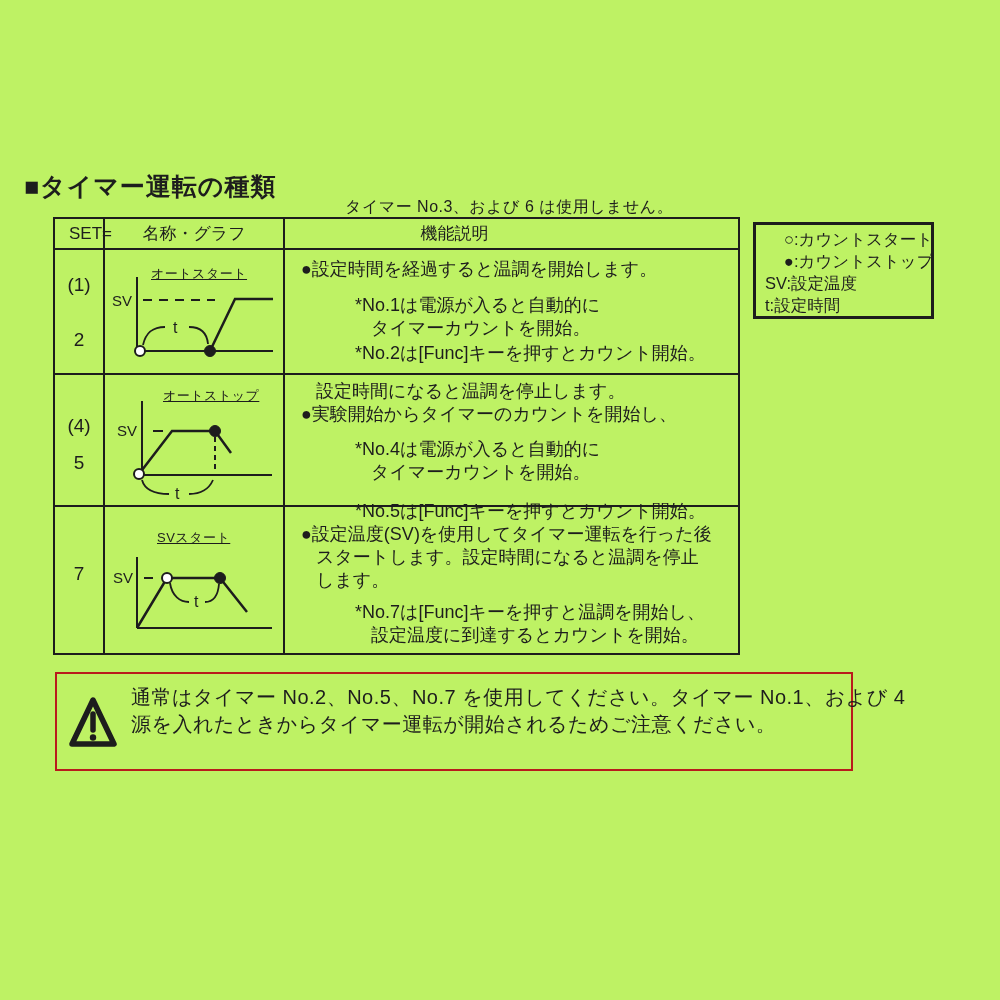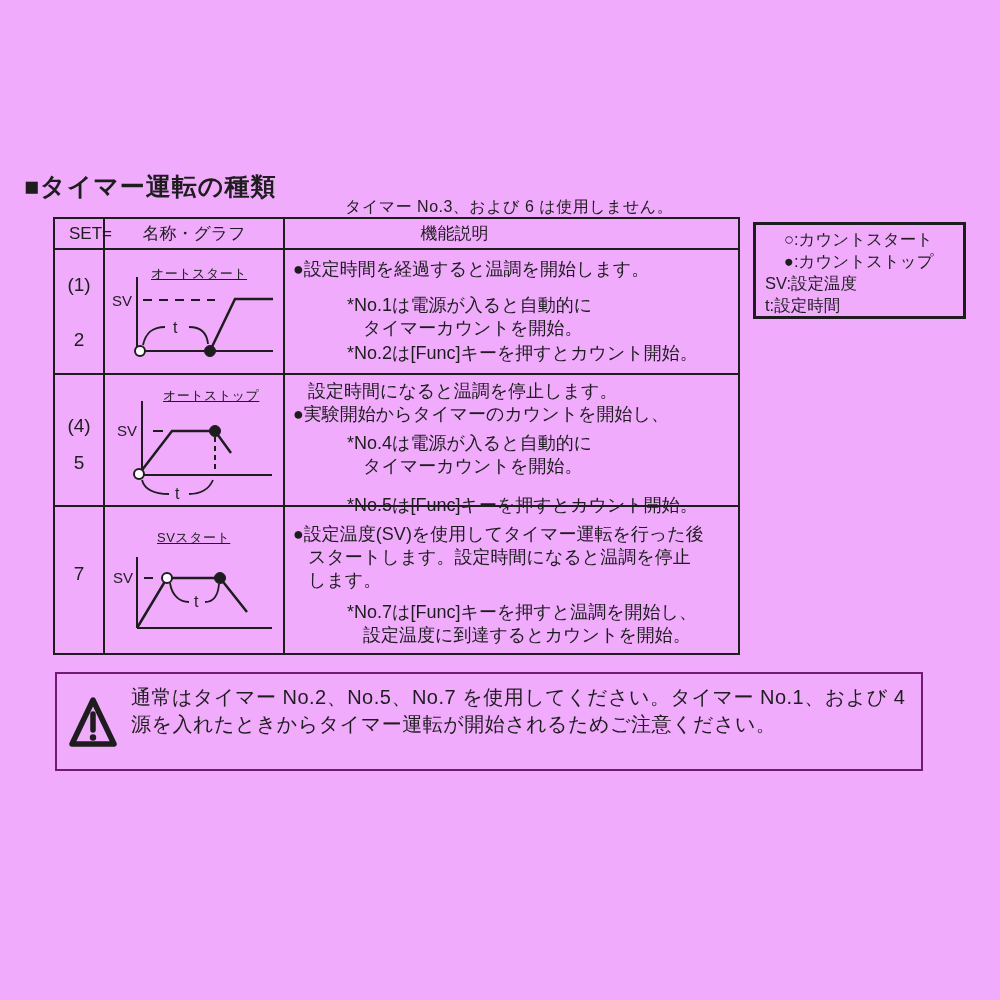--- a/index.html
+++ b/index.html
@@ -1,32 +1,32 @@
 <!DOCTYPE html>
 <html><head>
 <meta charset="utf-8">
 <style>
   html,body { margin:0; padding:0; background:#ffffff; }
   .page {
-    position:relative; width:1000px; height:1000px; background:#f0abfc;
+    position:relative; width:1000px; height:1000px; background:#bef264;
     font-family:"Liberation Sans", sans-serif; color:#1d1d1d;
     overflow:hidden;
   }
   .title {
     position:absolute; left:24px; top:170px;
     font-size:25px; font-weight:bold; letter-spacing:1px; white-space:nowrap;
   }
   .note {
     position:absolute; left:345px; top:197px;
     font-size:16px; letter-spacing:0.5px; white-space:nowrap;
   }
 
   
   .legend {
-    position:absolute; left:753px; top:222px; width:213px; height:97px;
+    position:absolute; left:753px; top:222px; width:181px; height:97px;
     border:3px solid #1d1d1d; box-sizing:border-box;
     padding:3px 0 0 9px; font-size:16.5px; line-height:22px; white-space:nowrap;
   }
   .legend .ind { padding-left:19px; }
 
   
   .tbl {
     position:absolute; left:53px; top:217px; width:687px; height:438px;
     border:2px solid #1d1d1d; box-sizing:border-box;
     display:grid; grid-template-columns:50px 180px 1fr;
@@ -43,30 +43,30 @@
   .hdr-desc span { position:relative; left:-57px; }
 
   .set-cell { font-size:19px; }
   .set-cell span { position:absolute; left:0; width:100%; text-align:center; }
 
   .gtitle { position:absolute; font-size:13px; white-space:nowrap; letter-spacing:0.5px;text-decoration:underline; }
   svg.graph { position:absolute; }
   svg.graph path, svg.graph line { stroke:#1d1d1d; fill:none; }
   svg.graph text { fill:#1d1d1d; font-family:"Liberation Sans", sans-serif; }
 
-  .desc-cell { font-size:18px; line-height:23px; padding-left:8px; box-sizing:border-box; white-space:nowrap; }
+  .desc-cell { font-size:18px; line-height:23px; padding-left:16px; box-sizing:border-box; white-space:nowrap; }
   .dl { }
   .cont { padding-left:15px; }
   .star { padding-left:54px; }
   .star-cont { padding-left:70px; }
 
   
   .warn {
-    position:absolute; left:55px; top:672px; width:868px; height:99px;
-    border:2px solid #701a75; box-sizing:border-box;
+    position:absolute; left:55px; top:672px; width:798px; height:99px;
+    border:2px solid #b91c1c; box-sizing:border-box;
   }
   .warn-text {
     position:absolute; left:74px; top:10px; font-size:20px; line-height:27px;
     letter-spacing:0.5px; white-space:nowrap;
   }
   .warn-icon { position:absolute; left:11px; top:20px; }
 </style>
 </head>
 <body>
 
@@ -132,21 +132,21 @@
         <path d="M31,79 C34,90 45,93 58,93" stroke-width="1.8"></path>
         <path d="M78,93 C90,93 98,88 102,79" stroke-width="1.8"></path>
         <text x="64" y="98" font-size="16">t</text>
         <circle cx="28" cy="73" r="5" fill="#ffffff" stroke="#1d1d1d" stroke-width="2"></circle>
         <circle cx="104" cy="30" r="5.5" fill="#1d1d1d" stroke="#1d1d1d"></circle>
       </svg>
     </div>
     <div class="cell desc-cell nr" style="padding-top:5px;">
       <div class="dl cont">設定時間になると温調を停止します。</div>
       <div class="dl">●実験開始からタイマーのカウントを開始し、</div>
-      <div class="dl star" style="margin-top:6px;">*No.4は電源が入ると自動的に</div>
+      <div class="dl star" style="margin-top:12px;">*No.4は電源が入ると自動的に</div>
       <div class="dl star-cont">タイマーカウントを開始。</div>
       <div class="dl star" style="margin-top:16px;">*No.5は[Func]キーを押すとカウント開始。</div>
     </div>
 
     <div class="cell set-cell nb">
       <span style="top:56px;">7</span>
     </div>
     <div class="cell nb">
       <div class="gtitle" style="left:52px; top:22px;">SVスタート</div>
       <svg class="graph" style="left:6px; top:39px;" width="168" height="95" viewBox="0 0 168 95">

